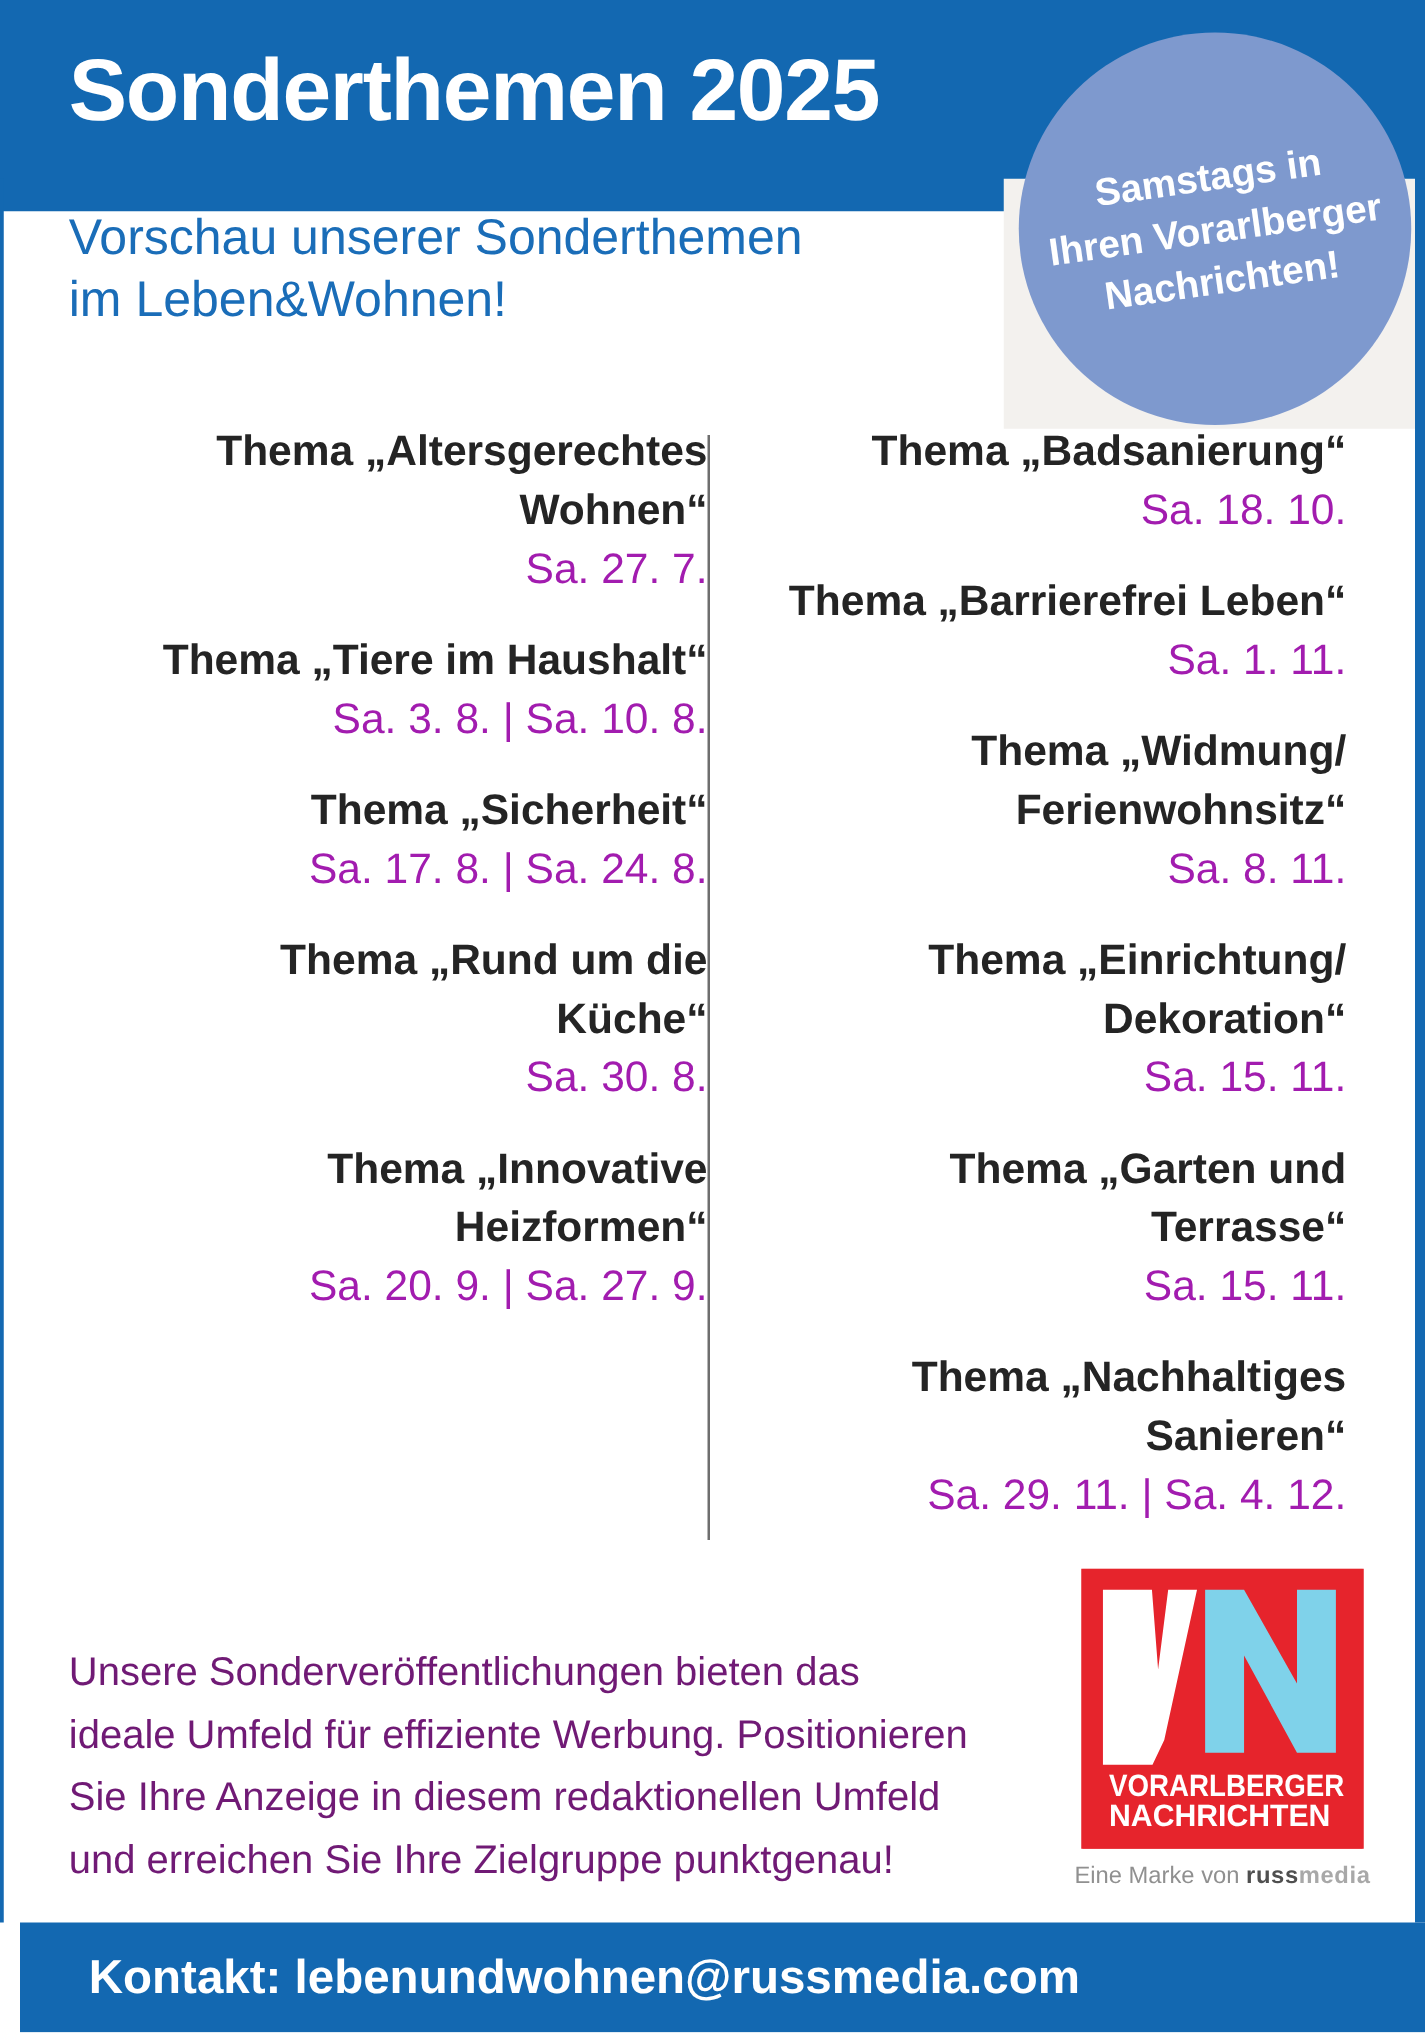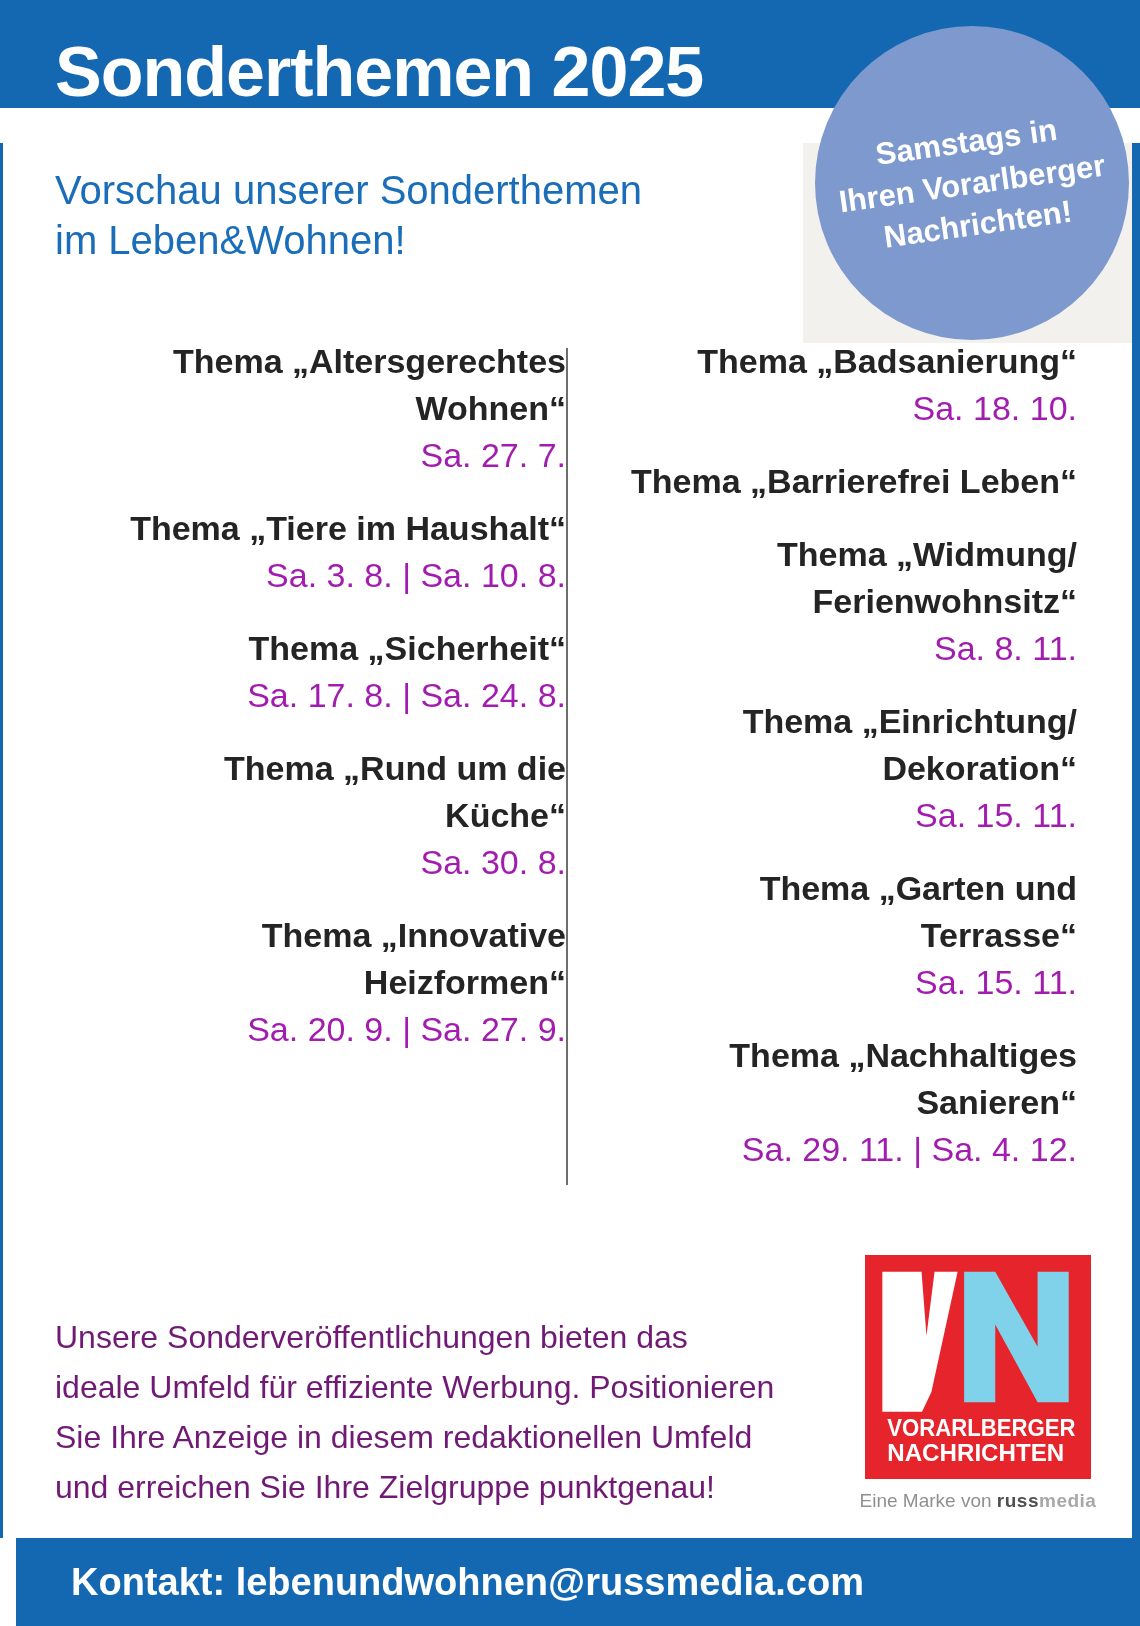--- a/index.html
+++ b/index.html
@@ -6,21 +6,21 @@
   .page {
     position: relative;
     width: 1140px;
     height: 1626px;
     background: #ffffff;
     overflow: hidden;
     font-family: "Liberation Sans", sans-serif;
     color: #242424;
   }
   .header {
-    position: absolute; top: 0; left: 0; right: 0; height: 108px;
+    position: absolute; top: 0; left: 0; right: 0; height: 169px;
     background: #1368b1;
   }
   .page-title {
     position: absolute; left: 55px; top: 32px;
     font-size: 70px; font-weight: bold; color: #ffffff;
     letter-spacing: -1px; white-space: nowrap;
   }
   .border-left {
     position: absolute; left: 0; top: 143px; width: 3px; height: 1395px;
     background: #1368b1;
@@ -145,20 +145,21 @@
   </div>
     <div class="divider"></div>
     <div class="col-right">
     <div class="topic">
       <div class="topic-title">Thema „Badsanierung“</div>
       <div class="topic-date">Sa. 18. 10.</div>
     </div>
 
     <div class="topic">
       <div class="topic-title">Thema „Barrierefrei Leben“</div>
+      <div class="topic-date">Sa. 1. 11.</div>
     </div>
 
     <div class="topic">
       <div class="topic-title">Thema „Widmung/
 Ferienwohnsitz“</div>
       <div class="topic-date">Sa. 8. 11.</div>
     </div>
 
     <div class="topic">
       <div class="topic-title">Thema „Einrichtung/

